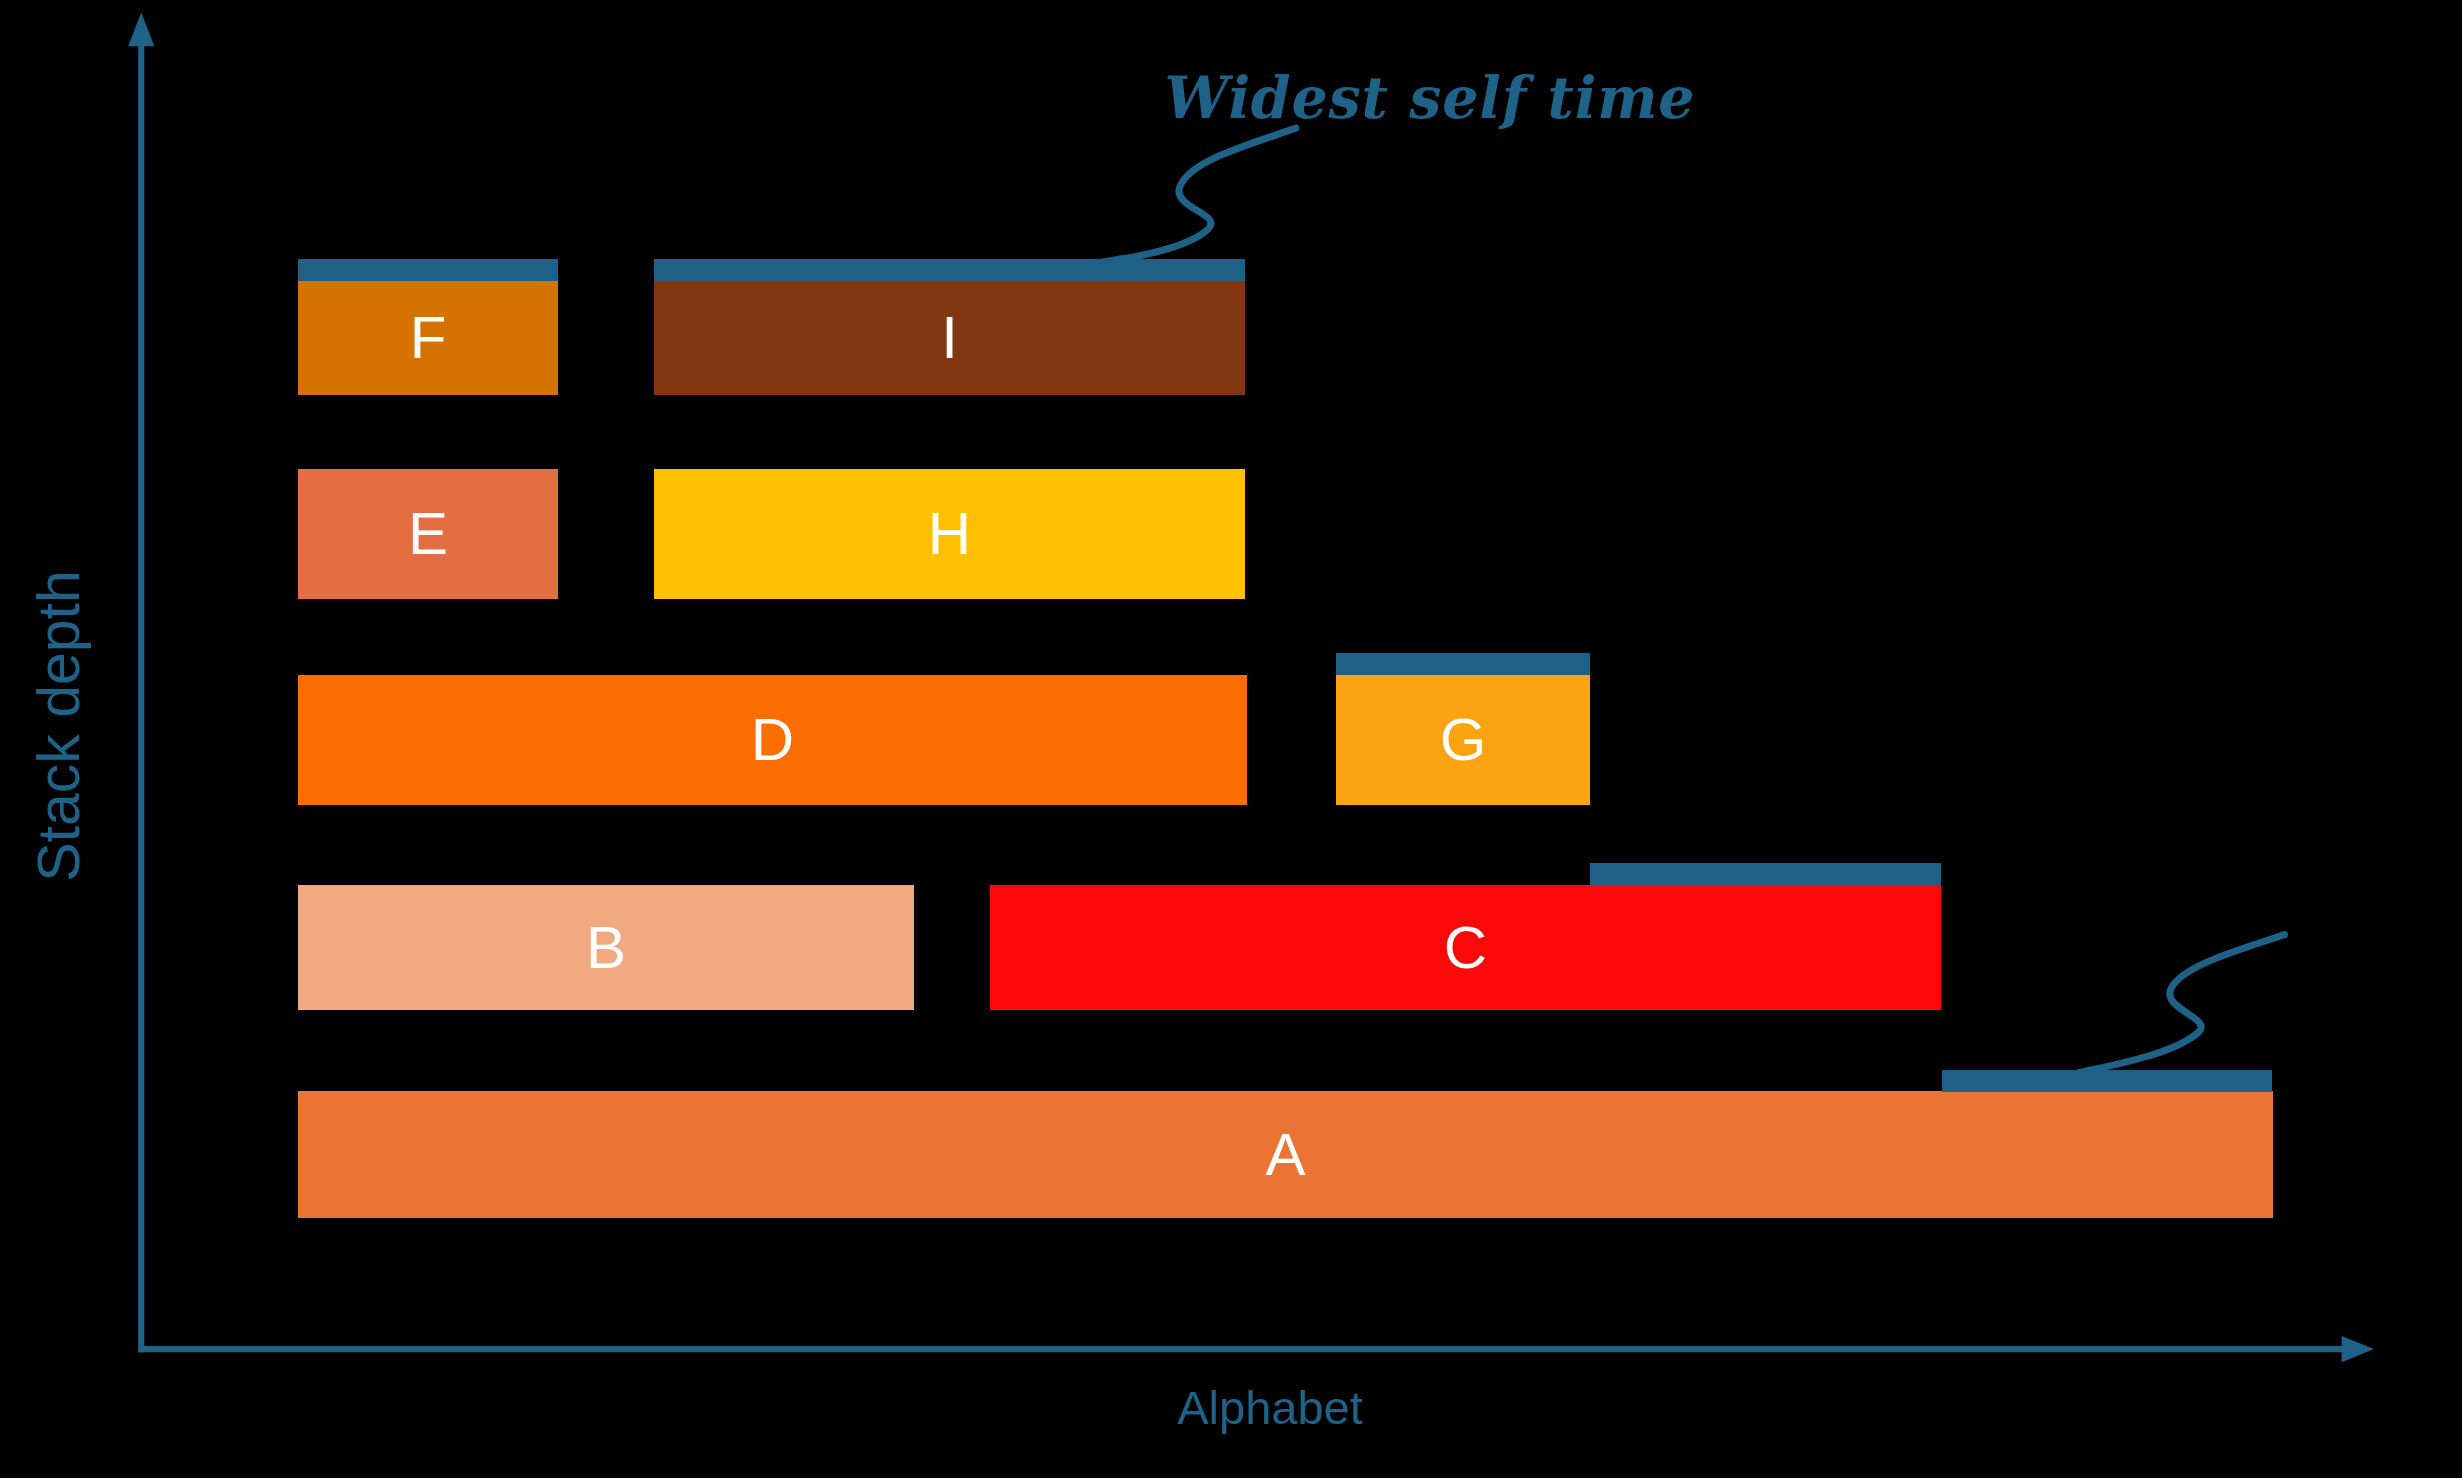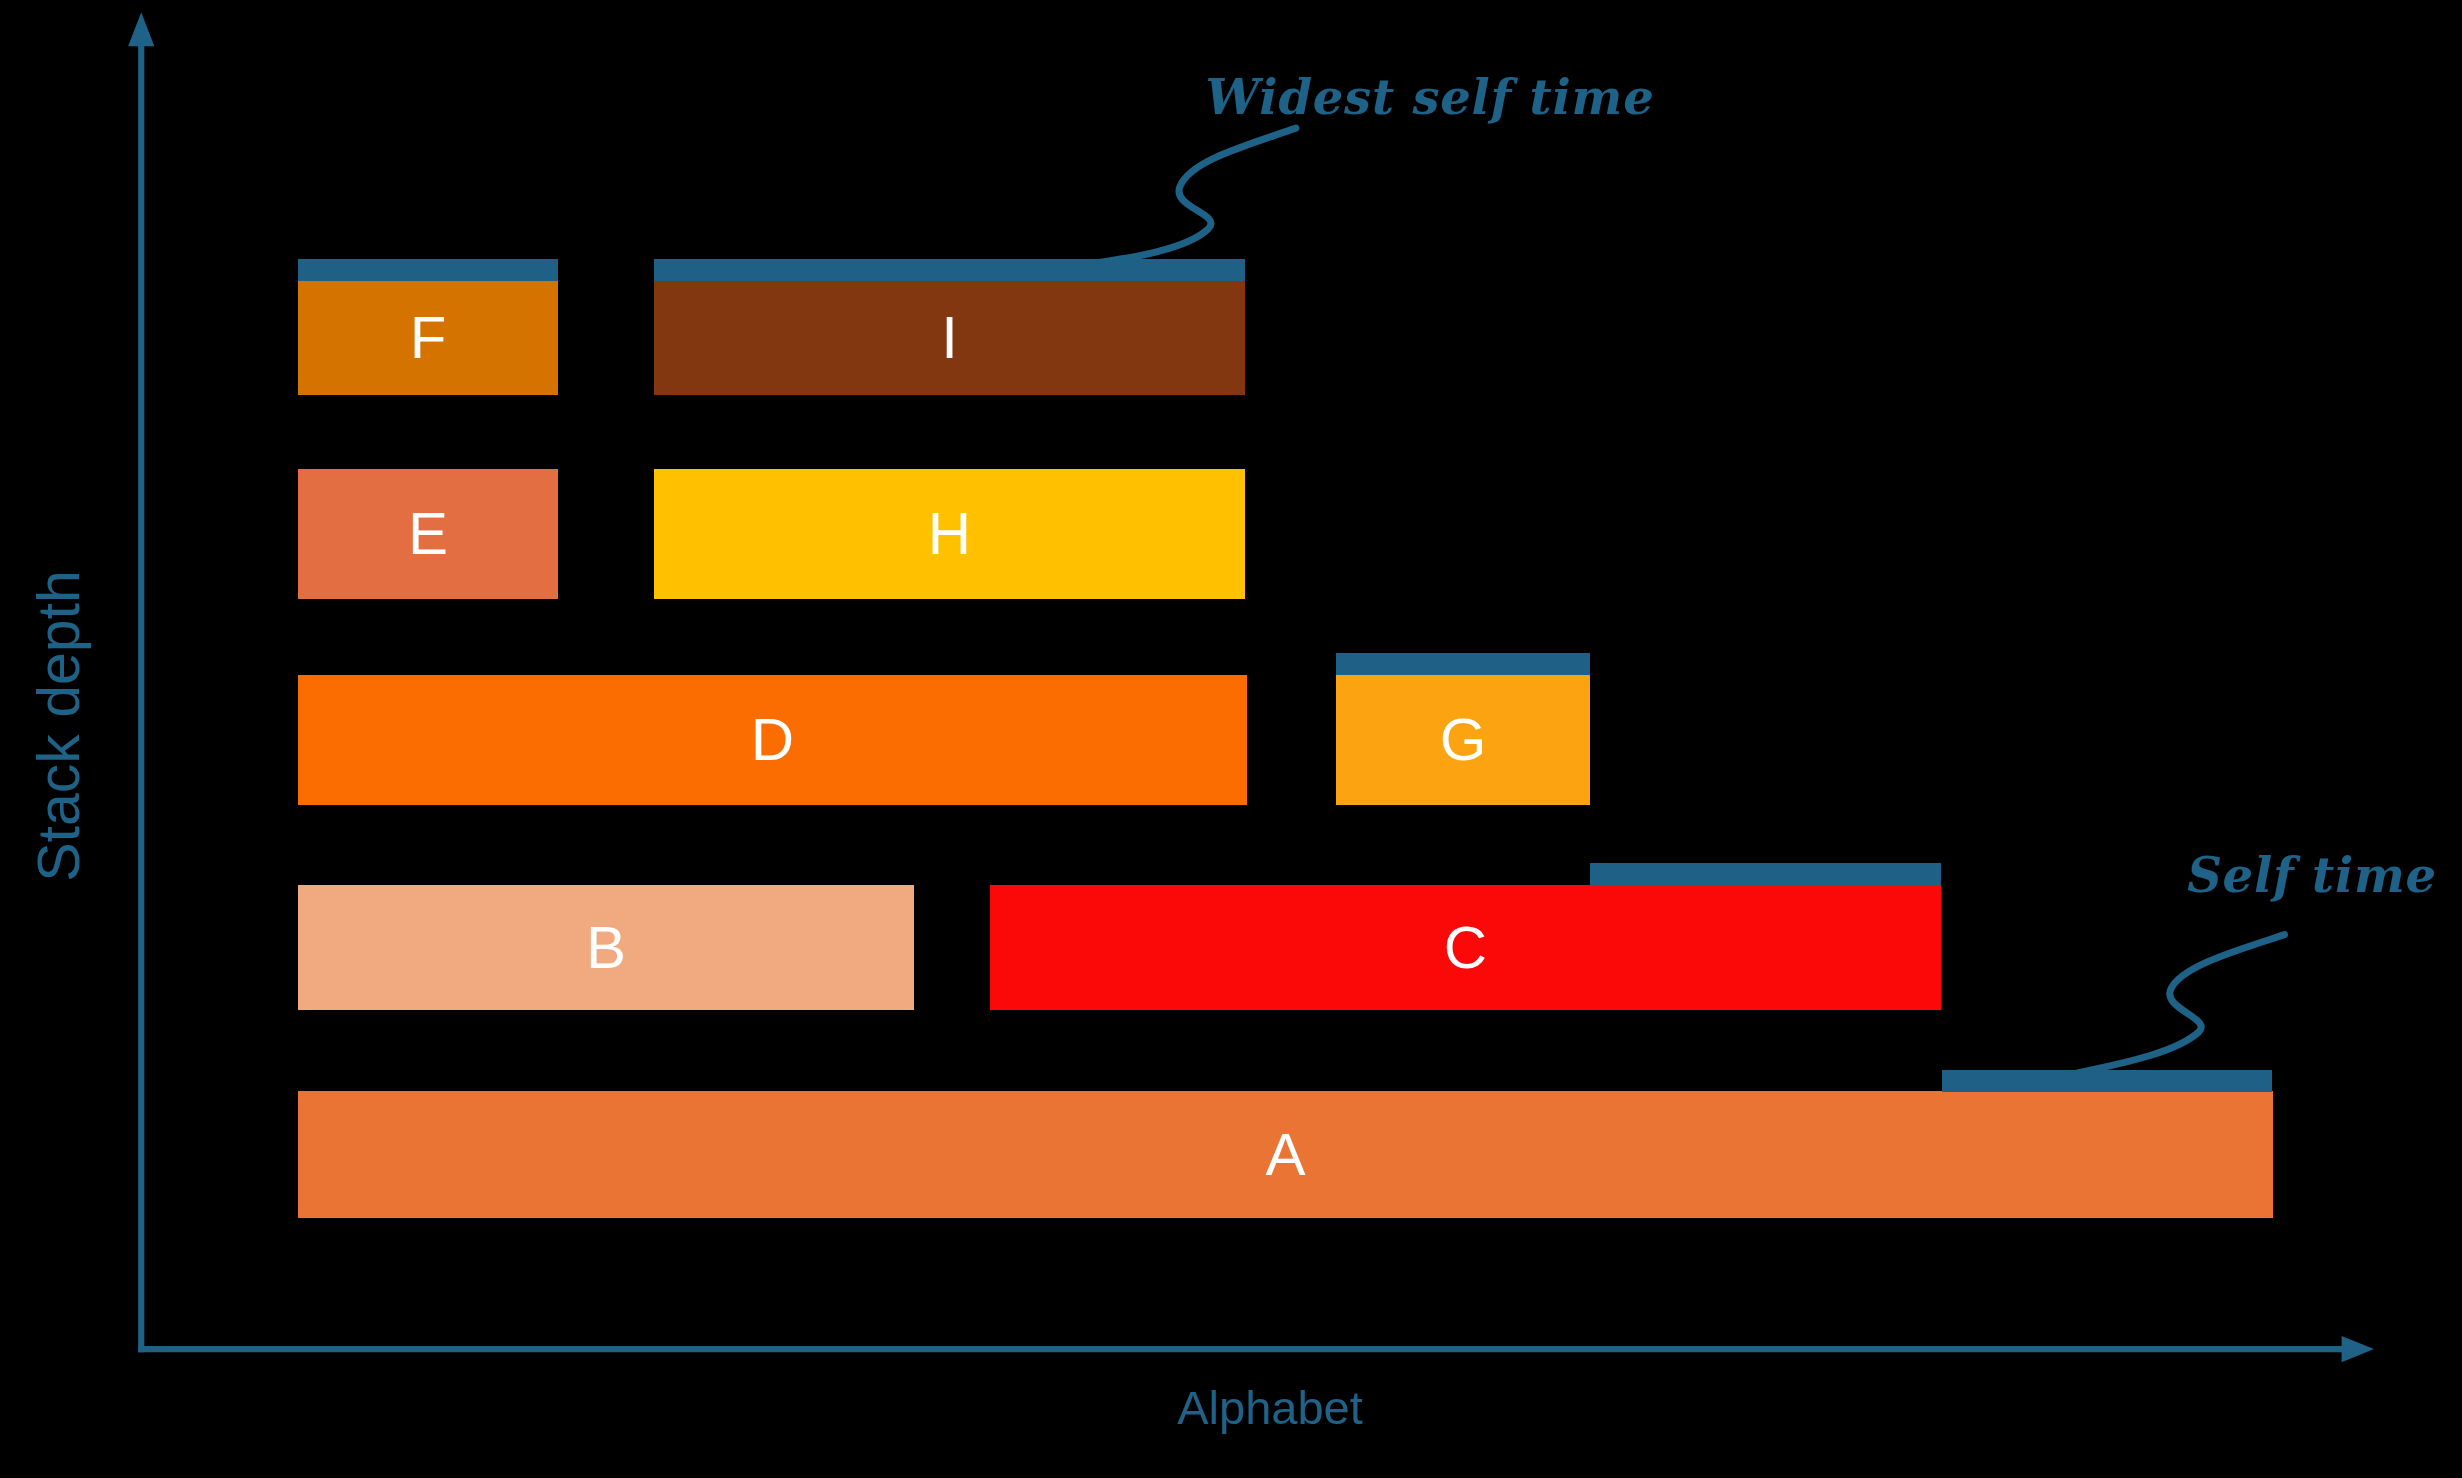--- a/index.html
+++ b/index.html
@@ -28,21 +28,21 @@
   }
   #y-axis-label{
     transform:translate(-50%,-50%) rotate(-90deg);
     font-size:59px;
   }
   #x-axis-label{transform:translate(-50%,0);}
   .script-note{
     position:absolute;
     font-family:"DejaVu Serif", serif;
     font-style:italic;font-weight:700;
-    font-size:48px;letter-spacing:0.8px;
+    font-size:57px;letter-spacing:0.8px;
     white-space:nowrap;
     transform:translate(-50%,-50%);
   }
 </style>
 </head>
 <body style="background: rgb(0, 0, 0);">
 
 <div id="canvas" style="background: rgb(0, 0, 0);">
 
   <svg id="axes-svg" viewBox="0 0 3190 1915" xmlns="http://www.w3.org/2000/svg">
@@ -94,20 +94,19 @@
   <div id="strips-layer">
       <div class="strip" style="left: 298px; top: 259px; width: 260px; height: 21.6px; background: rgb(31, 97, 134);"></div>
       <div class="strip" style="left: 654px; top: 259px; width: 591px; height: 21.6px; background: rgb(31, 97, 134);"></div>
       <div class="strip" style="left: 1336px; top: 653px; width: 254px; height: 21.6px; background: rgb(31, 97, 134);"></div>
       <div class="strip" style="left: 1590px; top: 863px; width: 351px; height: 21.6px; background: rgb(31, 97, 134);"></div>
       <div class="strip" style="left: 1942px; top: 1070px; width: 330px; height: 21.6px; background: rgb(31, 97, 134);"></div>
     </div>
 
   <div class="script-note" style="left: 1430px; top: 97px; color: rgb(31, 98, 135);">Widest self time</div>
 
-  <div class="script-note" style="left: 2312px; top: 875px; color: rgb(31, 98, 135);">Self time</div>
 
   <div id="y-axis-label" class="axis-label" style="left: 59px; top: 726px; color: rgb(31, 98, 135);">Stack depth</div>
 
   <div id="x-axis-label" class="axis-label" style="left: 1270px; top: 1380px; color: rgb(31, 98, 135);">Alphabet</div>
 
 </div>
 
 
 </body></html>

